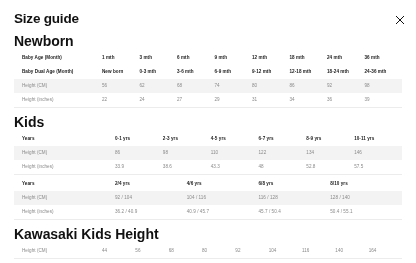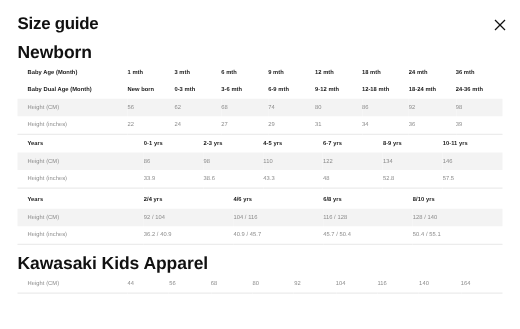--- a/index.html
+++ b/index.html
@@ -173,20 +173,21 @@
               <td>29</td>
               <td>31</td>
               <td>34</td>
               <td>36</td>
               <td>39</td>
             </tr>
           </tbody>
         </table>
       </div>
       <div class="section">
+        <h2 class="section-title">Kids</h2>
         <table class="size-table">
           <colgroup>
             <col class="label-col" style="width: 101px;">
             <col>
             <col>
             <col>
             <col>
             <col>
             <col>
           </colgroup>
@@ -250,21 +251,21 @@
               <td class="row-label">Height (inches)</td>
               <td>36.2 / 40.9</td>
               <td>40.9 / 45.7</td>
               <td>45.7 / 50.4</td>
               <td>50.4 / 55.1</td>
             </tr>
           </tbody>
         </table>
       </div>
       <div class="section">
-        <h2 class="section-title">Kawasaki Kids Apparel</h2>
+        <h2 class="section-title">Kawasaki Kids Height</h2>
         <table class="size-table">
           <colgroup>
             <col class="label-col" style="width: 88px;">
             <col>
             <col>
             <col>
             <col>
             <col>
             <col>
             <col>

